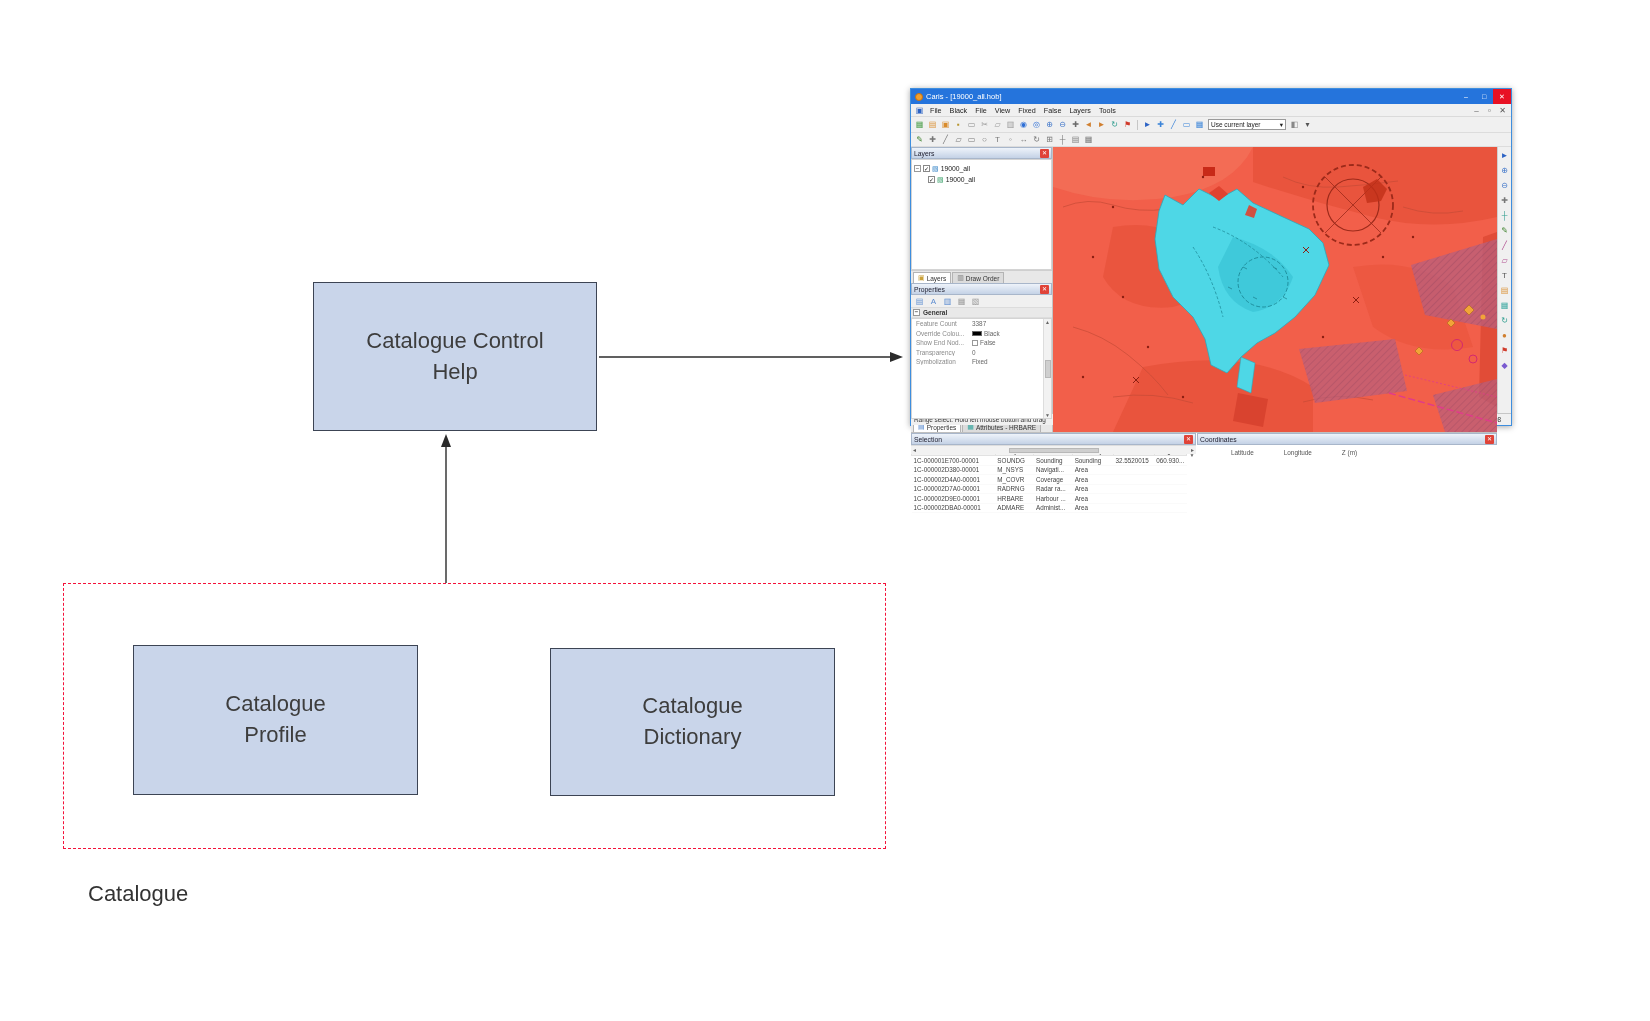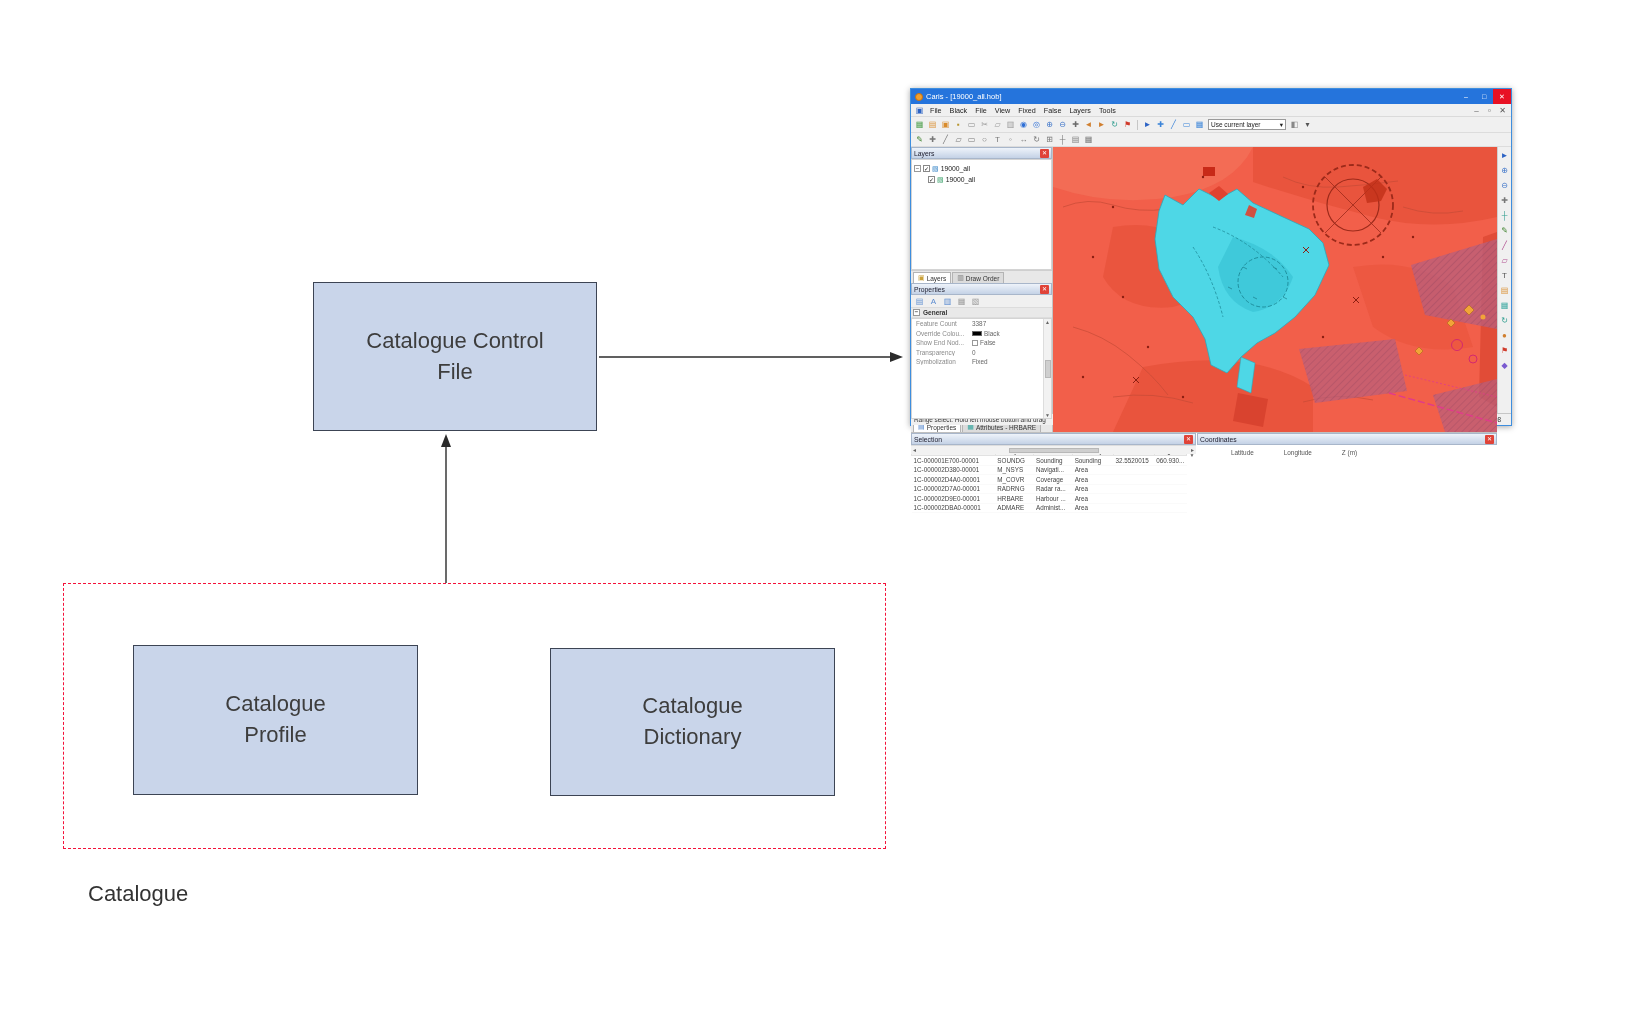--- a/index.html
+++ b/index.html
@@ -117,21 +117,21 @@
 <body>
 
 <svg id="arrows">
   <line x1="599" y1="357" x2="890" y2="357" stroke="#2b2b2b" stroke-width="1.4"></line>
   <polygon points="890,352 903,357 890,362" fill="#2b2b2b"></polygon>
   <line x1="446" y1="583" x2="446" y2="446" stroke="#2b2b2b" stroke-width="1.4"></line>
   <polygon points="441,447 446,434 451,447" fill="#2b2b2b"></polygon>
 </svg>
 
 <div class="dbox" id="box-control">Catalogue Control
-File</div>
+Help</div>
 <div id="catalogue-group"></div>
 <div class="dbox" id="box-profile">Catalogue
 Profile</div>
 <div class="dbox" id="box-dictionary">Catalogue
 Dictionary</div>
 <div id="catalogue-label">Catalogue</div>
 
 <div id="caris">
 
   <div class="titlebar">

